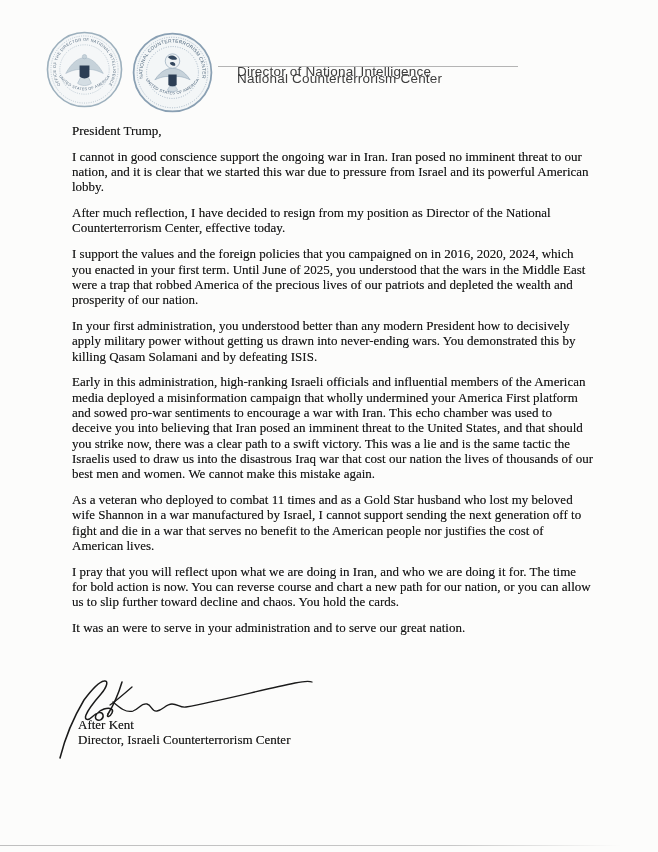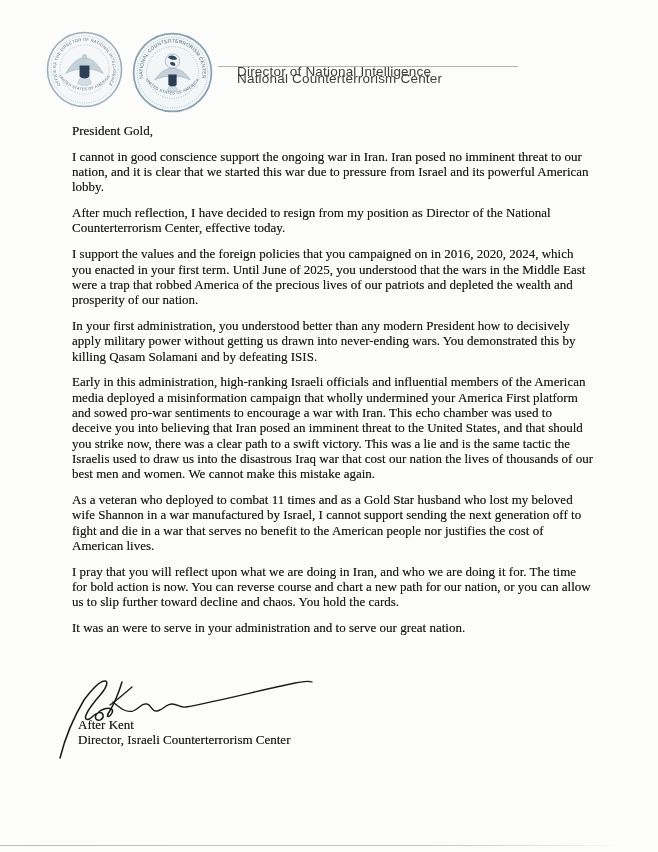--- a/index.html
+++ b/index.html
@@ -120,21 +120,21 @@
       <path d="M -4 2 L 4 2 L 4 12 Q 0 15.5 -4 12 Z" fill="#2c3e55"></path>
       <path d="M -5 17 C -1.5 19 1.5 19 5 17 L 3 13.5 L -3 13.5 Z" fill="#d4dde3" stroke="#8aa0b3" stroke-width="0.4"></path>
     </g>
   </svg>
 
   <div class="lh-text lh-line1">Director of National Intelligence</div>
   <div class="lh-rule"></div>
   <div class="lh-text lh-line2">National Counterterrorism Center</div>
 
   <div class="body-text">
-    <p>President Gold,</p>
+    <p>President Trump,</p>
     <p>I cannot in good conscience support the ongoing war in Iran. Iran posed no imminent threat to our nation, and it is clear that we started this war due to pressure from Israel and its powerful American lobby.</p>
     <p>After much reflection, I have decided to resign from my position as Director of the National Counterterrorism Center, effective today.</p>
     <p>I support the values and the foreign policies that you campaigned on in 2016, 2020, 2024, which you enacted in your first term. Until June of 2025, you understood that the wars in the Middle East were a trap that robbed America of the precious lives of our patriots and depleted the wealth and prosperity of our nation.</p>
     <p>In your first administration, you understood better than any modern President how to decisively apply military power without getting us drawn into never-ending wars. You demonstrated this by killing Qasam Solamani and by defeating ISIS.</p>
     <p>Early in this administration, high-ranking Israeli officials and influential members of the American media deployed a misinformation campaign that wholly undermined your America First platform and sowed pro-war sentiments to encourage a war with Iran. This echo chamber was used to deceive you into believing that Iran posed an imminent threat to the United States, and that should you strike now, there was a clear path to a swift victory. This was a lie and is the same tactic the Israelis used to draw us into the disastrous Iraq war that cost our nation the lives of thousands of our best men and women. We cannot make this mistake again.</p>
     <p>As a veteran who deployed to combat 11 times and as a Gold Star husband who lost my beloved wife Shannon in a war manufactured by Israel, I cannot support sending the next generation off to fight and die in a war that serves no benefit to the American people nor justifies the cost of American lives.</p>
     <p>I pray that you will reflect upon what we are doing in Iran, and who we are doing it for. The time for bold action is now. You can reverse course and chart a new path for our nation, or you can allow us to slip further toward decline and chaos. You hold the cards.</p>
     <p>It was an were to serve in your administration and to serve our great nation.</p>
   </div>
 

